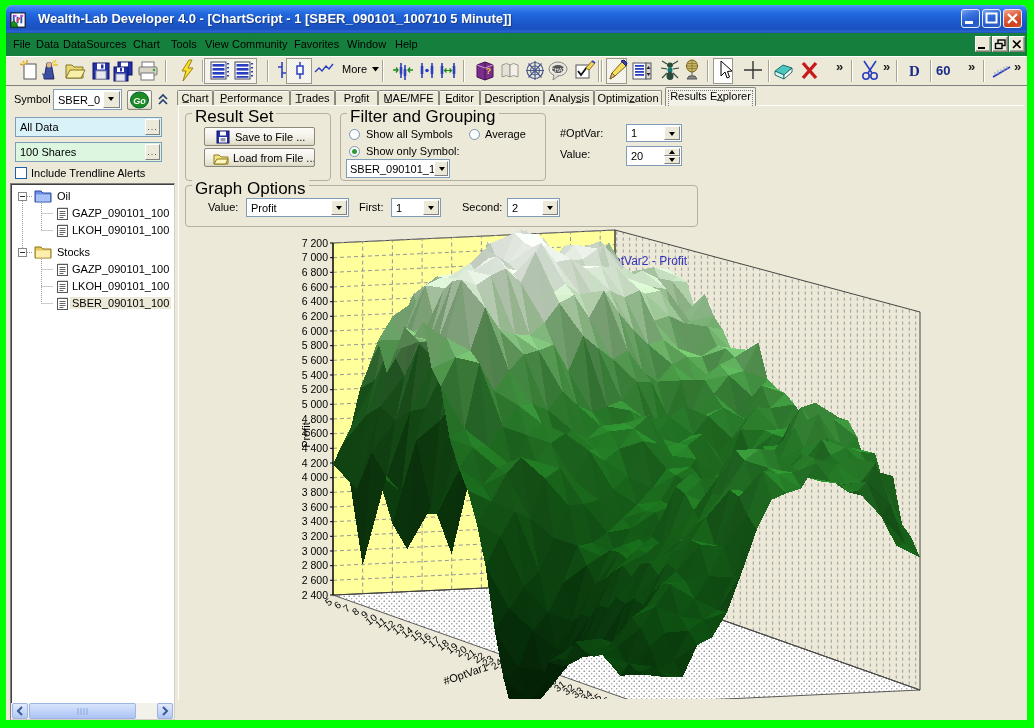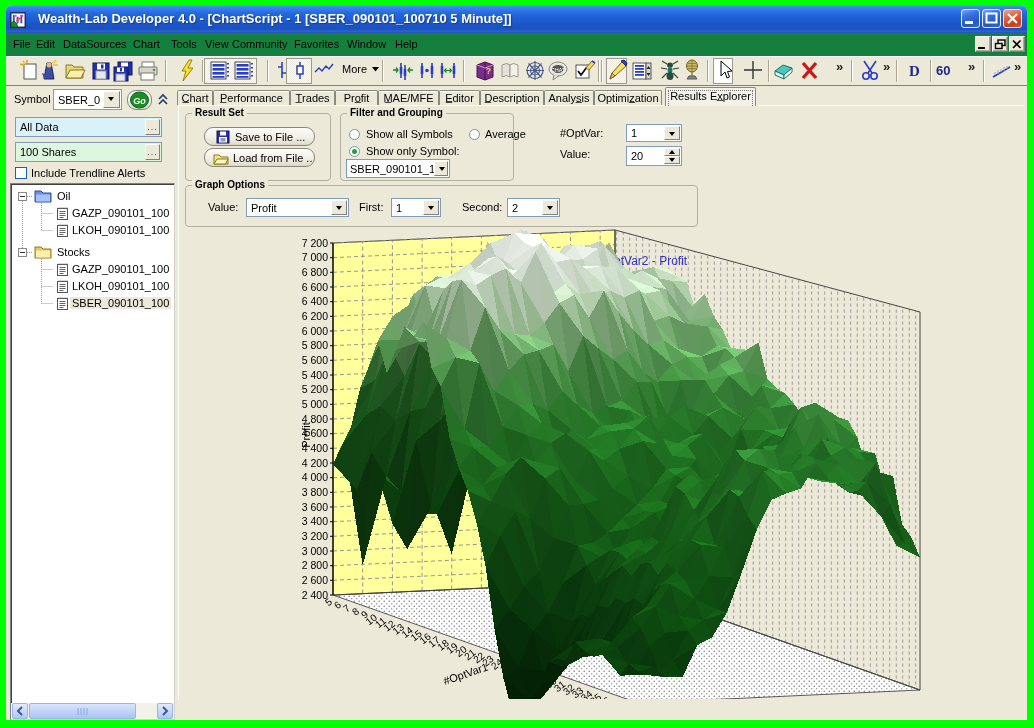--- a/index.html
+++ b/index.html
@@ -56,22 +56,22 @@
 .tab { position:absolute; top:85px; height:15px; background:#ECE9D8;
   border:1px solid #898A7E; border-bottom:none; border-radius:2px 2px 0 0; font-size:11px;
   text-align:center; padding-top:1px; box-shadow:inset 0 1px 0 #fff; }
 #tabactive { position:absolute; top:82px; height:19px; background:#F4F2E8;
   border:1px solid #898A7E; border-bottom:none; border-radius:2px 2px 0 0; font-size:11px;
   text-align:center; padding-top:2px; z-index:5; }
 #tabactive .foc { position:absolute; left:2px; top:2px; right:2px; bottom:0;
   border:1px dotted #777; border-bottom:none; }
 .grp { position:absolute; border:1px solid #B4B0A0; border-radius:4px; }
 .grp > .lbl { position:absolute; left:6px; top:-7px; background:#ECE9D8; padding:0 3px;
-  font-size:10px; white-space:nowrap;font-weight:bold; }
-.btn { position:absolute; border:1px solid #8A887B; border-radius:9px; white-space:nowrap; overflow:hidden;
+  font-size:17px; white-space:nowrap; }
+.btn { position:absolute; border:1px solid #8A887B; border-radius:2px; white-space:nowrap; overflow:hidden;
   background:linear-gradient(180deg,#FDFCFA 0%,#F2F0E6 55%,#E3E0CF 90%,#D8D4C0 100%);
   font-size:11px; text-align:center; }
 .radio { position:absolute; width:11px; height:11px; border-radius:50%;
   border:1px solid #7A98B5; background:radial-gradient(circle at 40% 35%, #fff 55%, #DDE4EA); }
 .radio.on:after { content:""; position:absolute; left:2px; top:2px; width:5px; height:5px;
   border-radius:50%; background:#2E9A38; }
 .t11 { position:absolute; font-size:11px; white-space:nowrap; }
 .spinbtn { position:absolute; right:1px; width:16px; height:8px; overflow:hidden; background:#ECE9D8;
   border:1px solid #fff; border-right-color:#808080; border-bottom-color:#808080; }
 
@@ -109,21 +109,21 @@
     </div>
     <div class="tbtn red" style="left:997px">
       <svg width="17" height="17">
           <path d="M4 4 L13 13 M13 4 L4 13" stroke="#fff" stroke-width="2.2"></path>
         </svg>
     </div>
   </div>
 
   <div id="menubar" class="abs">
     <span class="mi" style="left:7px">File</span>
-    <span class="mi" style="left:30px">Edit</span>
+    <span class="mi" style="left:30px">Data</span>
     <span class="mi" style="left:57px">DataSources</span>
     <span class="mi" style="left:127px">Chart</span>
     <span class="mi" style="left:165px">Tools</span>
     <span class="mi" style="left:199px">View</span>
     <span class="mi" style="left:226px">Community</span>
     <span class="mi" style="left:288px">Favorites</span>
     <span class="mi" style="left:341px">Window</span>
     <span class="mi" style="left:389px">Help</span>
     <div class="mdib" style="left:969px"><svg width="14" height="14">
           <rect x="2" y="10" width="7" height="2" fill="#000"></rect>
@@ -437,21 +437,21 @@
     <div class="tab abs" style="left:372px;width:61px">M̲AE/MFE</div>
     <div class="tab abs" style="left:433px;width:41px">E̲ditor</div>
     <div class="tab abs" style="left:474px;width:64px">D̲escription</div>
     <div class="tab abs" style="left:538px;width:50px">Analys̲is</div>
     <div class="tab abs" style="left:588px;width:68px">Optimiz̲ation</div>
     <div id="tabactive" class="abs" style="left:659px;width:91px"><div class="foc"></div>Results Ex̲plorer</div>
 
   <div class="grp abs" style="left:179px;top:108px;width:146px;height:68px">
       <div class="lbl">Result Set</div>
     </div>
-  <div class="grp abs" style="left:334px;top:108px;width:174px;height:68px">
+  <div class="grp abs" style="left:334px;top:108px;width:206px;height:68px">
       <div class="lbl">Filter and Grouping</div>
     </div>
   <div class="grp abs" style="left:179px;top:180px;width:513px;height:42px">
       <div class="lbl">Graph Options</div>
     </div>
 
   <div class="btn abs" style="left:198px;top:122px;width:111px;height:19px">
     <svg class="abs" style="left:11px;top:2px" width="14" height="14">
         <rect x="1" y="1" width="12" height="12" fill="#2233AA" stroke="#111166"></rect>
         <rect x="4" y="1.5" width="6" height="4" fill="#fff"></rect>

